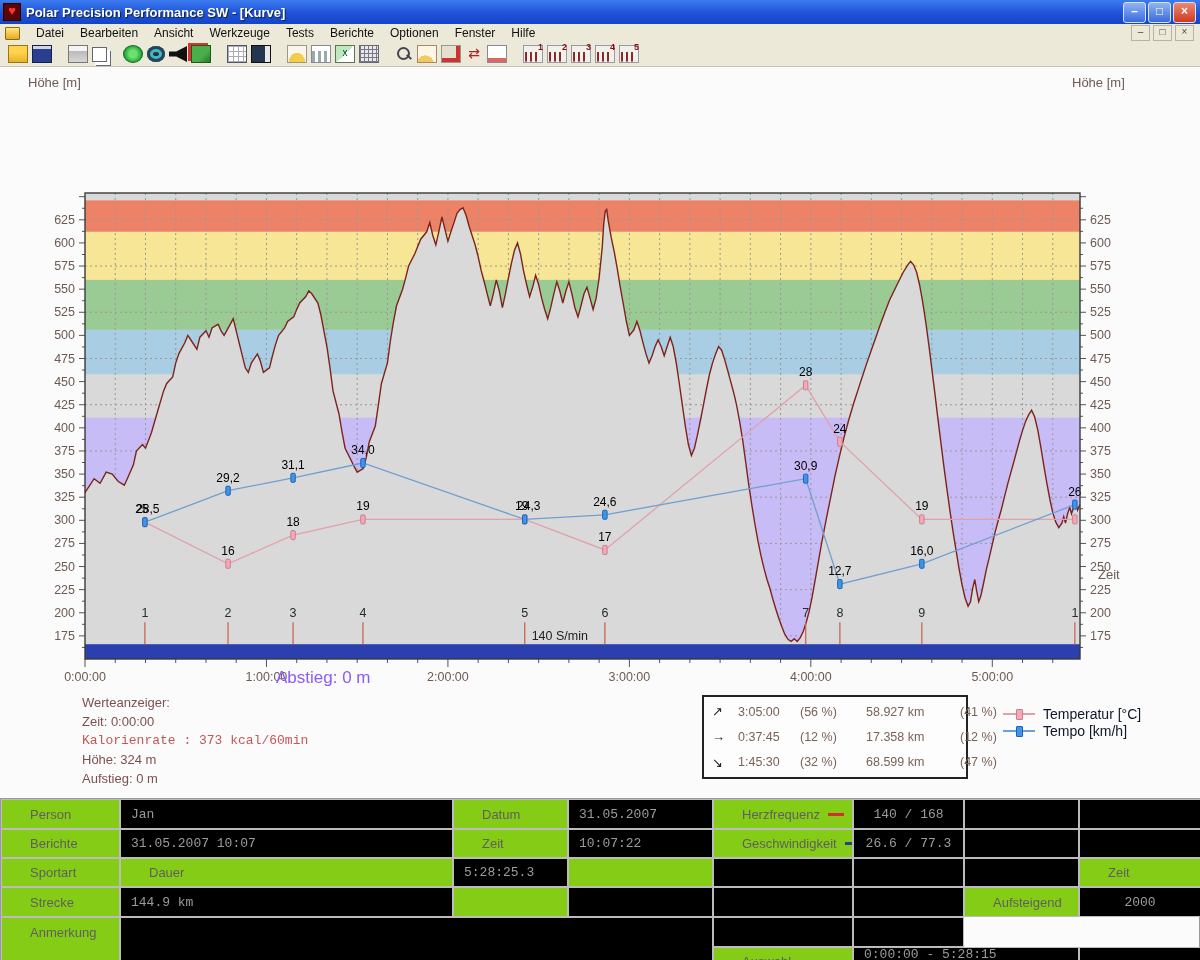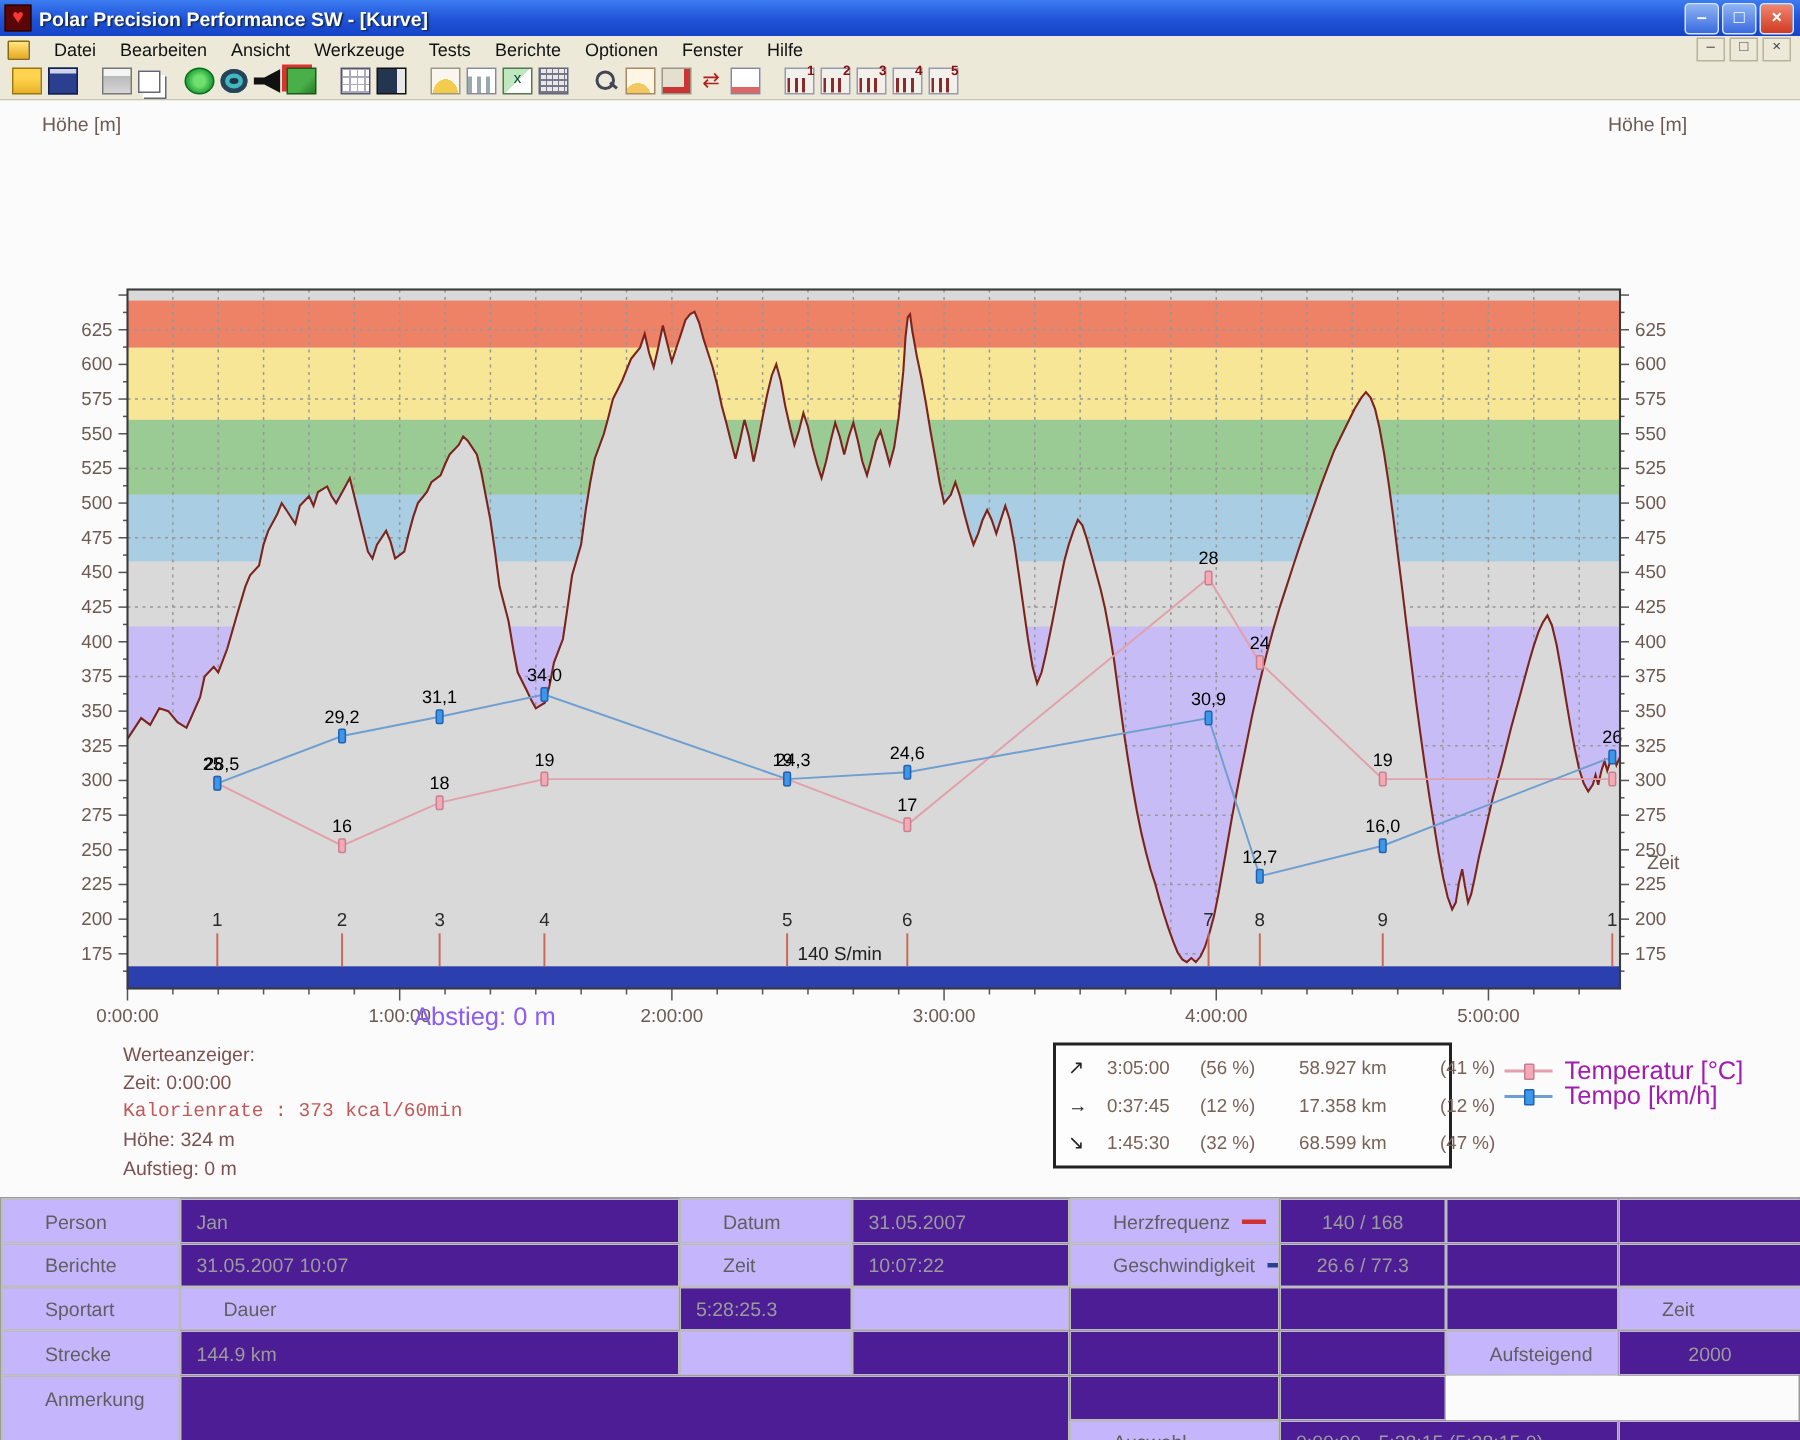--- a/index.html
+++ b/index.html
@@ -54,34 +54,34 @@
   .axis-title{position:absolute;font-size:13px;color:#6d5a52;}
   #chart-svg{position:absolute;left:0;top:96px;}
   svg text{font-family:"Liberation Sans","DejaVu Sans",sans-serif;}
   .info-panel{position:absolute;left:82px;top:626px;font-size:13px;color:#7d5050;line-height:19px;}
   .info-cal{color:#c25858;font-family:Liberation Mono, monospace;}
   .abstieg{position:absolute;left:276px;top:601px;font-size:17px;color:#8b5cf6;}
   .stats-box{position:absolute;left:702px;top:628px;width:262px;height:76px;border:2px solid #222;
     background:#fdfdfd;font-size:12.5px;color:#7a6258;display:flex;flex-direction:column;justify-content:space-around;padding:2px 0;}
   .stats-row{display:grid;grid-template-columns:26px 62px 66px 94px 56px;align-items:center;padding-left:8px;}
   .stats-arrow{color:#222;font-size:13px;}
-  .legend{position:absolute;left:1003px;top:638px;font-size:17px;color:#a21caf;}
+  .legend{position:absolute;left:1003px;top:638px;font-size:14px;color:#0f172a;}
   .legend-row{display:flex;align-items:center;height:17px;}
   .lswatch{width:32px;height:9px;position:relative;margin-right:8px;}
   .lswatch .lline{position:absolute;left:0;top:4px;width:32px;height:1.5px;}
   .lswatch .lmark{position:absolute;left:13px;top:0;width:5px;height:9px;border-radius:1px;}
   .l-temp .lline{background:#e2a0aa;} .l-temp .lmark{background:#f4a9b4;border:1px solid #c87f90;}
   .l-tempo .lline{background:#6f9fd0;} .l-tempo .lmark{background:#3d96ea;border:1px solid #1f63b0;}
   .datatable{position:absolute;left:0;top:731px;width:1200px;display:grid;
     grid-template-columns:119px 333px 115px 145px 140px 111px 115px 122px;
     grid-template-rows:30px 29px 29px 30px 30px 29px;
     border:1px solid #9a9a9a;box-sizing:border-box;font-size:13px;}
   .cell{border:1px solid #bcbcbc;display:flex;align-items:center;padding-left:10px;box-sizing:border-box;}
-  .cl{background:#c4b5fd;color:#5f5f5f;padding-left:28px;}
-  .cv{background:#4c1d95;color:#9b9b9b;}
+  .cl{background:#84cc16;color:#5f5f5f;padding-left:28px;}
+  .cv{background:#000000;color:#9b9b9b;font-family:Liberation Mono, monospace;}
   .cc{justify-content:center;padding-left:0;}
   .dash{display:inline-block;width:16px;height:3px;margin-left:8px;}
   .dash-red{background:#d03030;} .dash-blue{background:#2b3f8f;}
   .anm{align-items:flex-start;padding-top:7px;}
 </style>
 </head>
 <body>
 
 <div class="titlebar">
   <div class="app-icon">♥</div>

